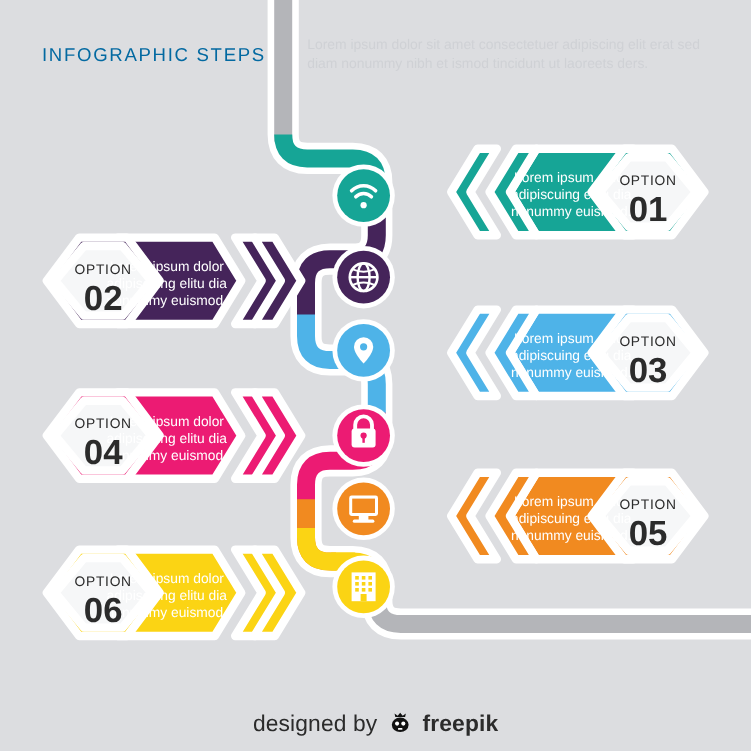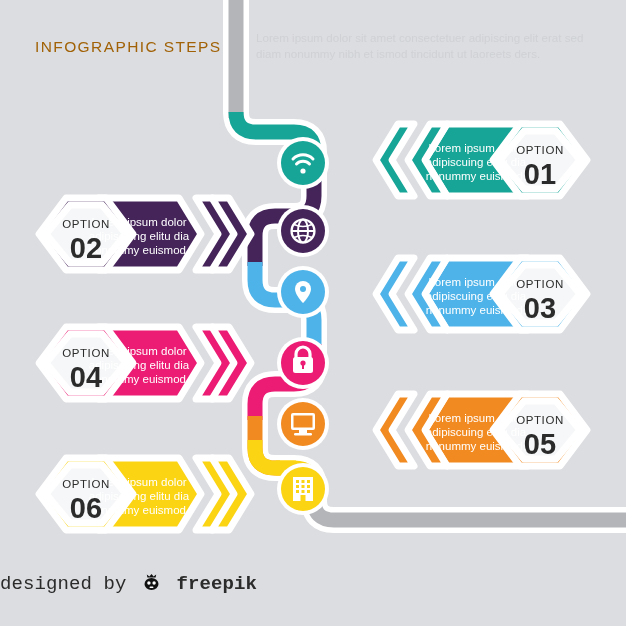--- a/index.html
+++ b/index.html
@@ -9,31 +9,30 @@
     font-family:"Liberation Sans", sans-serif;
     overflow:hidden;
     position:relative;
   }
   #stage{position:absolute;inset:0;width:626px;height:626px;}
   svg#art{position:absolute;left:0;top:0;width:626px;height:626px;}
 
   .hdr-title{
     position:absolute;left:35px;top:38px;
     font-size:15.5px;letter-spacing:1.4px;
-    color:#a16207;font-weight:400;
+    color:#0369a1;font-weight:400;
   }
   .hdr-para{
     position:absolute;left:256px;top:30px;width:350px;
     font-size:11.6px;line-height:16px;color:#cfd1d5;
   }
   .footer{
-    position:absolute;left:0;right:0;top:571px;
-    font-size:19px;color:#2b2b2b;
+    position:absolute;left:0;right:0;top:591px;
+    text-align:center;font-size:19px;color:#2b2b2b;
     letter-spacing:.1px;
-    font-family:Liberation Mono, monospace;
   }
   .footer .fp{font-weight:bold;}
   .footer .logo{display:inline-block;vertical-align:-3px;margin:0 3px;}
 </style>
 </head>
 <body>
 
 <div id="stage">
 
   <svg id="art" viewBox="0 0 626 626">

